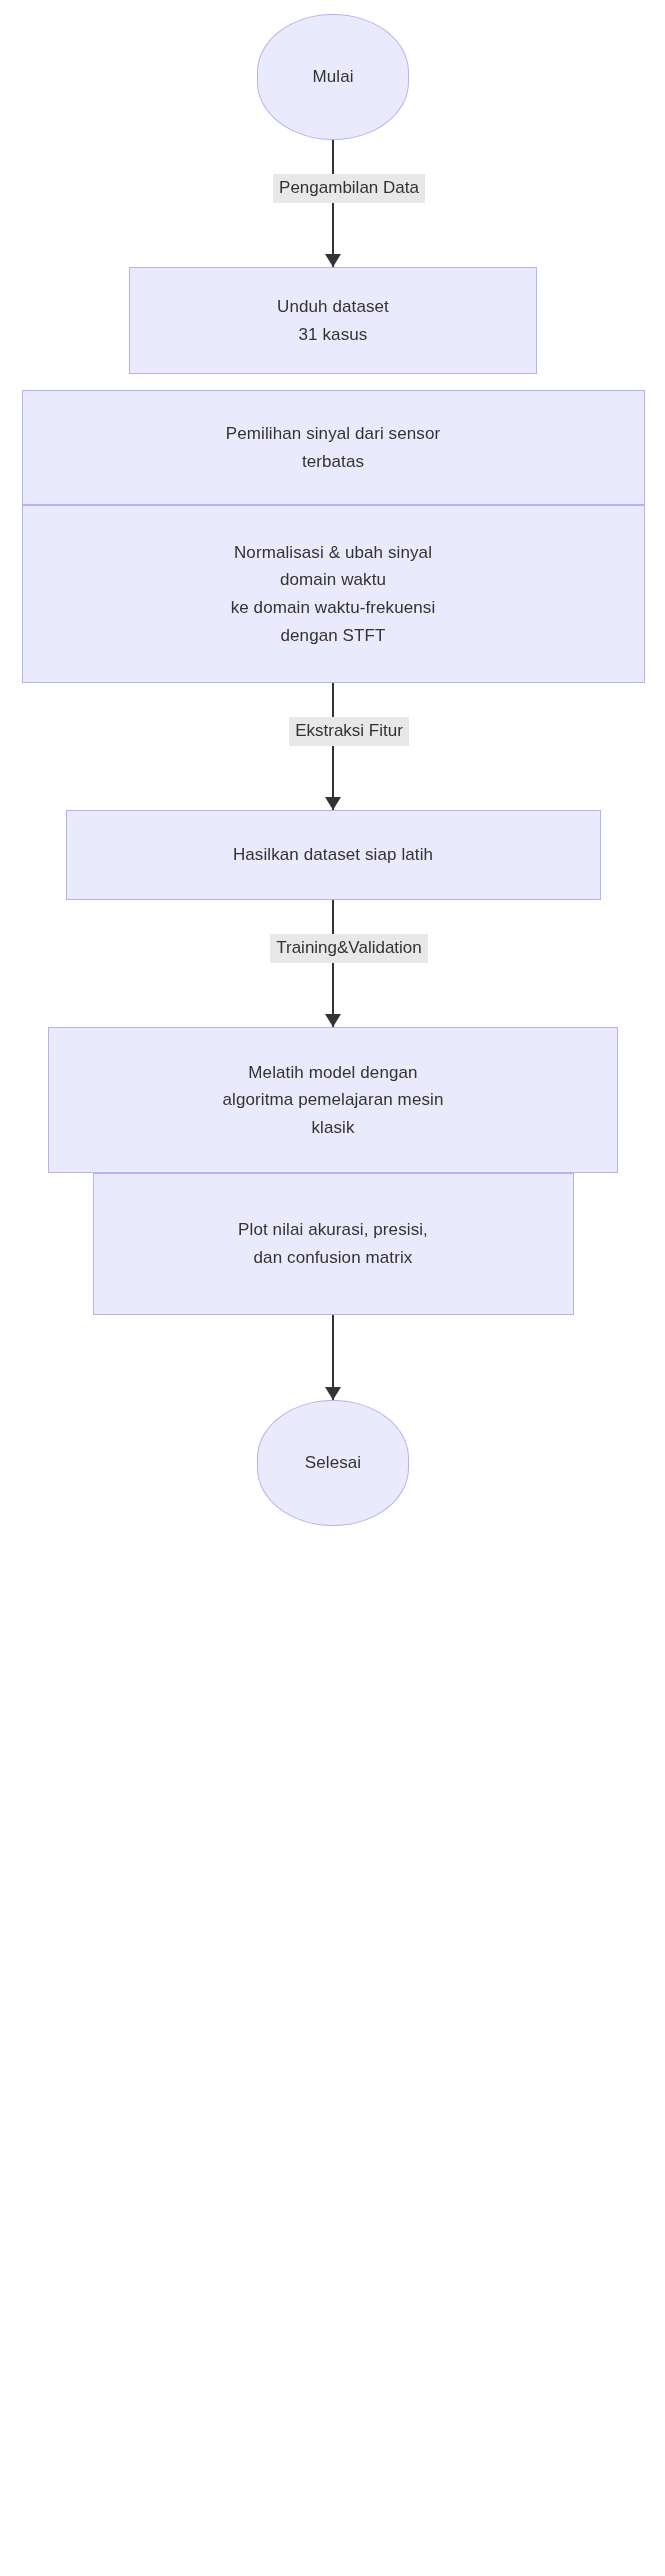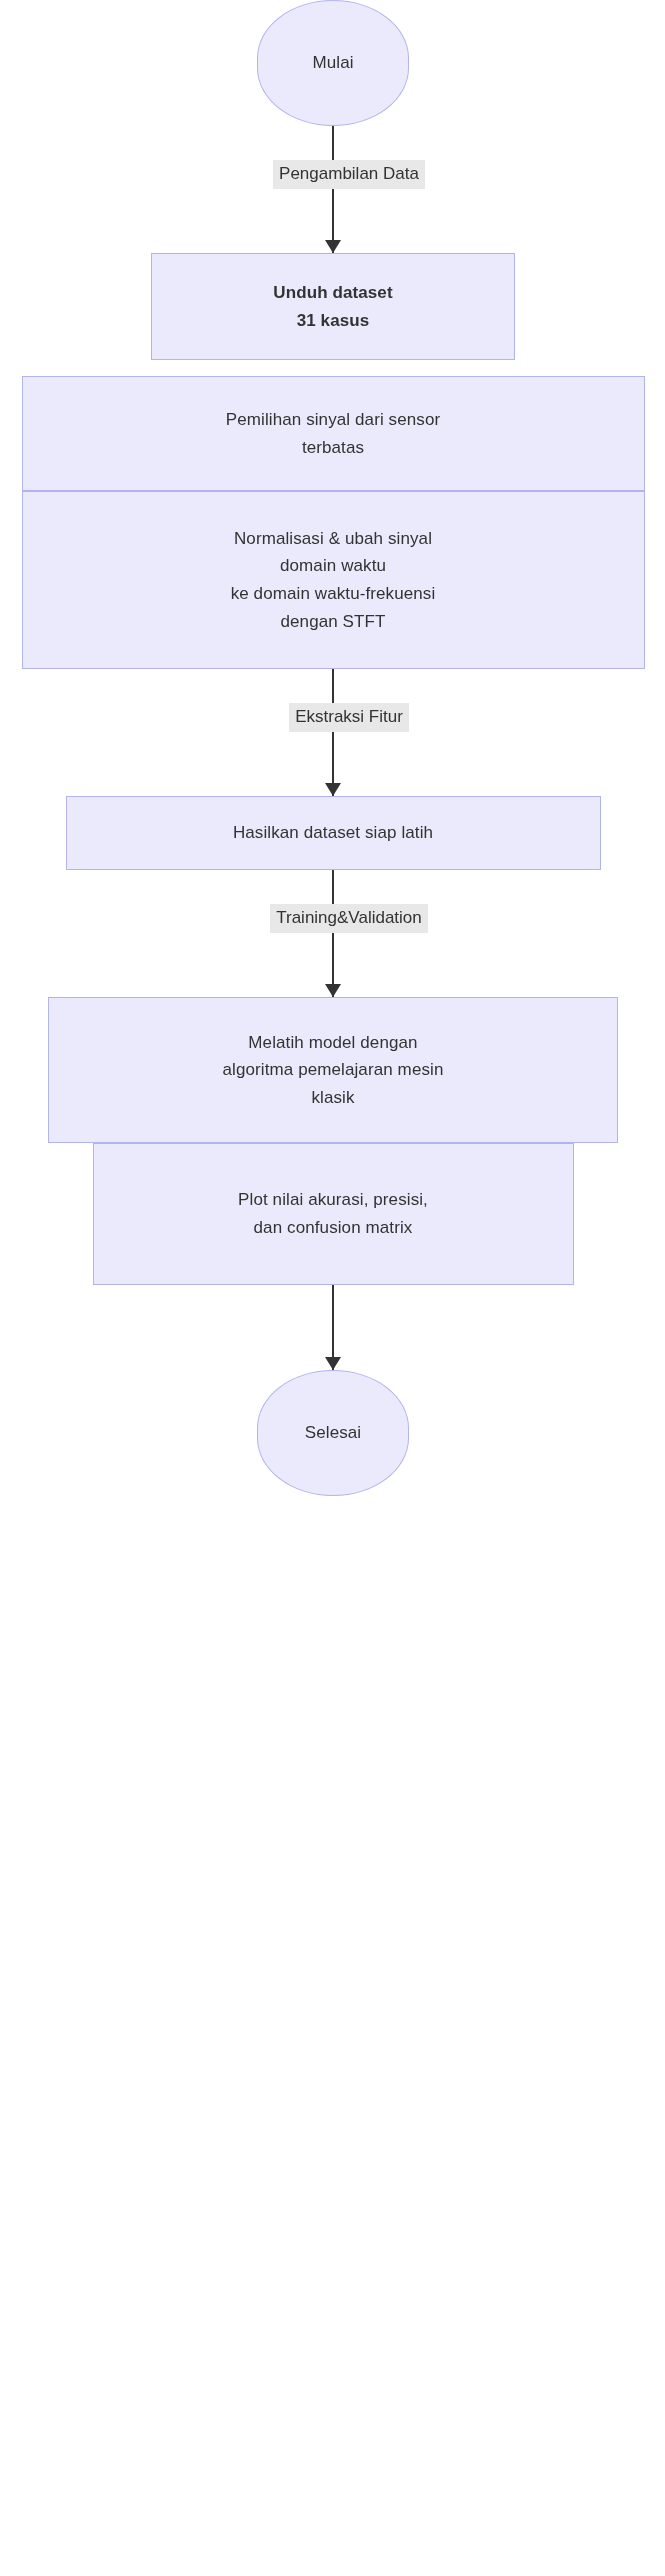--- a/index.html
+++ b/index.html
@@ -14,21 +14,21 @@
   #canvas {
     position: relative;
     width: 666px;
     height: 2576px;
     background: #ffffff;
     overflow: hidden;
   }
   .flow {
     position: absolute;
     left: 0;
-    top: 0;
+    top: 14px;
     width: 666px;
     display: flex;
     flex-direction: column;
     align-items: center;
   }
 
   
   .node {
     box-sizing: border-box;
     background: #eaeafc;
@@ -44,24 +44,24 @@
     font-family: "Liberation Sans", sans-serif;
   }
   .node.terminal {
     border-radius: 50% / 46%;
   }
   .node-text { white-space: pre-line; padding: 0 6.7px; }
 
   
   .n-start   { width: 152px; height: 126px; }
   .n-end     { width: 152px; height: 126px; }
-  .n-unduh   { width: 364px; height: 107px; font-weight: bold; }
+  .n-unduh   { width: 408px; height: 107px; }
   .n-pilih   { width: 623px; height: 115px; margin-top: 16px; }
   .n-norm    { width: 623px; height: 178px; }
-  .n-hasil   { width: 535px; height: 74px; }
+  .n-hasil   { width: 535px; height: 90px; }
   .n-latih   { width: 570px; height: 146px; }
   .n-plot    { width: 481px; height: 142px; }
 
   
   .edge {
     position: relative;
     width: 100%;
     display: flex;
     flex-direction: column;
     align-items: center;

